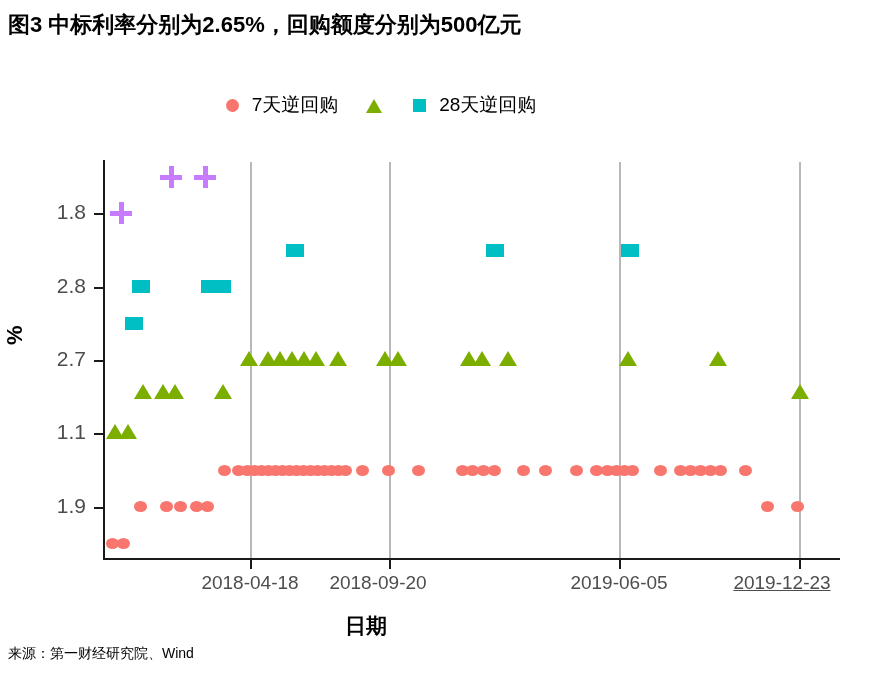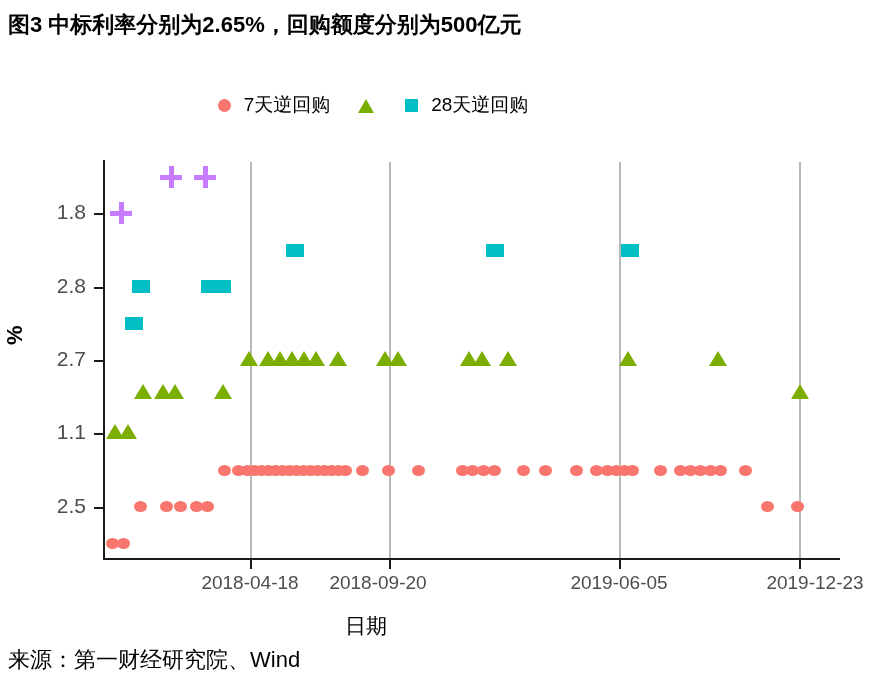--- a/index.html
+++ b/index.html
@@ -23,21 +23,21 @@
     font-size: 22px;
     font-weight: 700;
     color: #000000;
     letter-spacing: 0px;
     white-space: nowrap;
   }
 
   
   #legend {
     position: absolute;
-    left: 0;
+    left: 8px;
     top: 92px;
     width: 711px;
     display: flex;
     justify-content: center;
     align-items: center;
     gap: 26px;
     padding-left: 16px;
   }
   .legend-item {
     display: flex;
@@ -169,30 +169,30 @@
     transform: rotate(-90deg);
     transform-origin: left top;
   }
   #xlab {
     position: absolute;
     left: 0;
     top: 612px;
     width: 732px;
     text-align: center;
     font-size: 21px;
-    font-weight: 400;
+    font-weight: 700;
     color: #000000;
   }
 
   
   #source-note {
     position: absolute;
     left: 8px;
     top: 645px;
-    font-size: 22px;
+    font-size: 14px;
     color: #000000;
     white-space: nowrap;
   }
 
   
   .pt {
     position: absolute;
   }
   .pt-circle {
     width: 13px;
@@ -267,39 +267,39 @@
   </div>
 
 <div id="ylab">%</div>
 <div id="xlab">日期</div>
 
 <div id="axis-y-line"></div>
 <div id="axis-x-line"></div>
 
 <div id="y-ticks">
     <div class="ytick-mark" style="top: 506.667px;"></div>
-    <div class="ytick-label" style="top: 506.667px; left: 30px;">2.5</div>
+    <div class="ytick-label" style="top: 506.667px; left: 30px;">1.9</div>
     <div class="ytick-mark" style="top: 433.333px;"></div>
     <div class="ytick-label" style="top: 433.333px; left: 30px;">1.1</div>
     <div class="ytick-mark" style="top: 360px;"></div>
     <div class="ytick-label" style="top: 360px; left: 30px;">2.7</div>
     <div class="ytick-mark" style="top: 286.667px;"></div>
     <div class="ytick-label" style="top: 286.667px; left: 30px;">2.8</div>
     <div class="ytick-mark" style="top: 213.333px;"></div>
     <div class="ytick-label" style="top: 213.333px; left: 30px;">1.8</div>
   </div>
 <div id="x-ticks">
     <div class="xtick-mark" style="left: 250px;"></div>
     <div class="xtick-label" style="left: 250px;">2018-04-18</div>
     <div class="xtick-mark" style="left: 389px;"></div>
     <div class="xtick-label" style="left: 378px;">2018-09-20</div>
     <div class="xtick-mark" style="left: 619px;"></div>
     <div class="xtick-label" style="left: 619px;">2019-06-05</div>
     <div class="xtick-mark" style="left: 799px;"></div>
-    <div class="xtick-label" style="left: 815px;">2019-12-23</div>
+    <div class="xtick-label" style="left: 782px; text-decoration: underline;">2019-12-23</div>
   </div>
 
 <div id="plot-area">
   <div id="gridlines">
       <div class="gridline-v" style="left: 145px;"></div>
       <div class="gridline-v" style="left: 284px;"></div>
       <div class="gridline-v" style="left: 514px;"></div>
       <div class="gridline-v" style="left: 694px;"></div>
     </div>
   <div id="markers">

